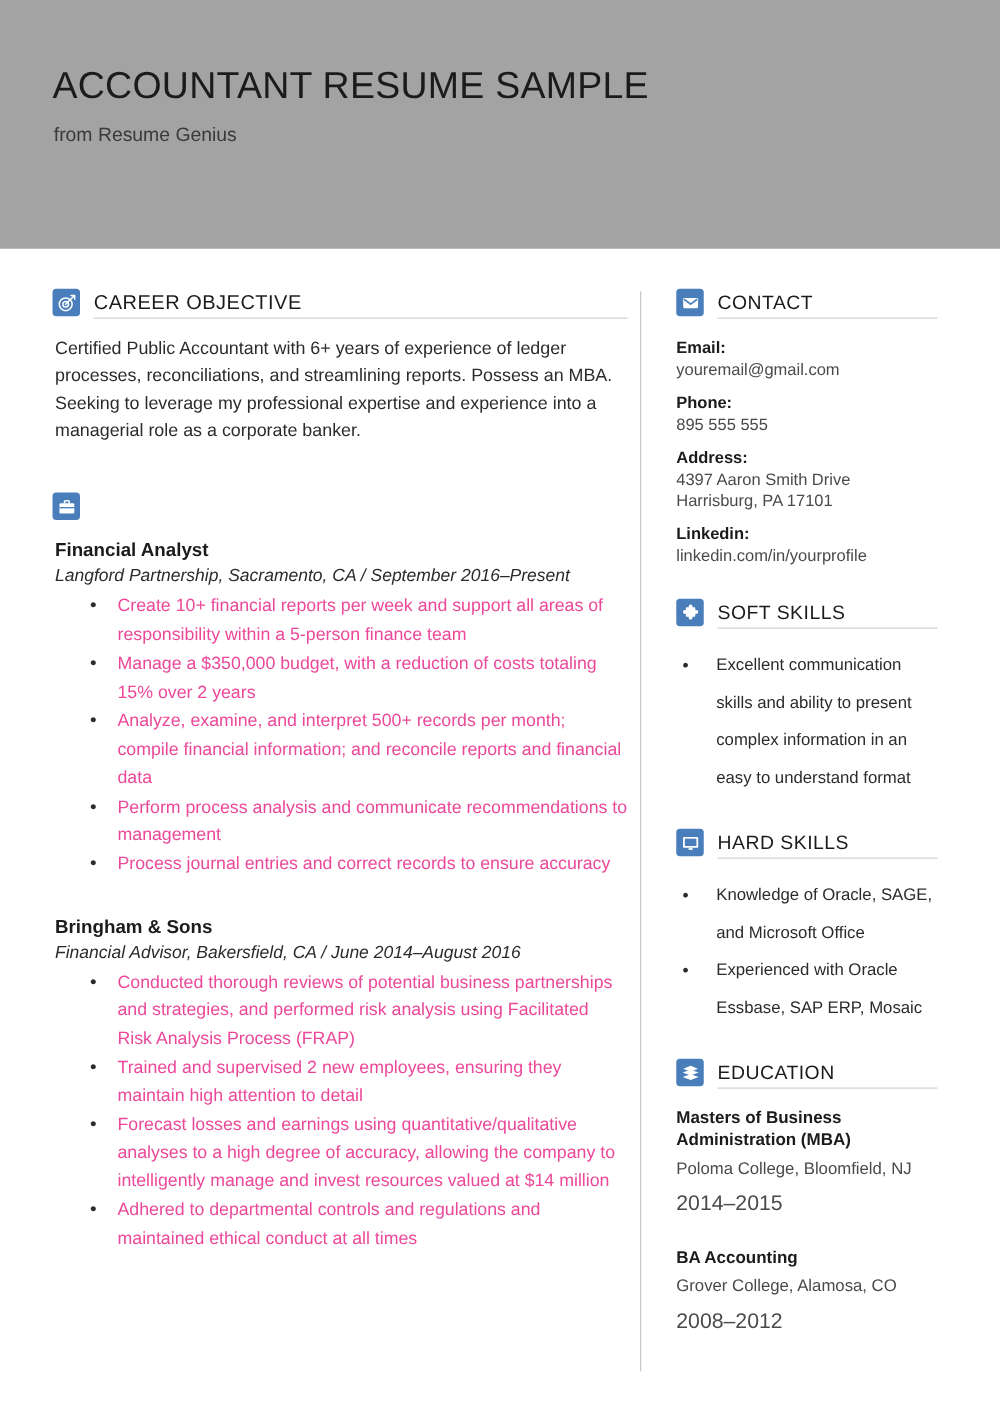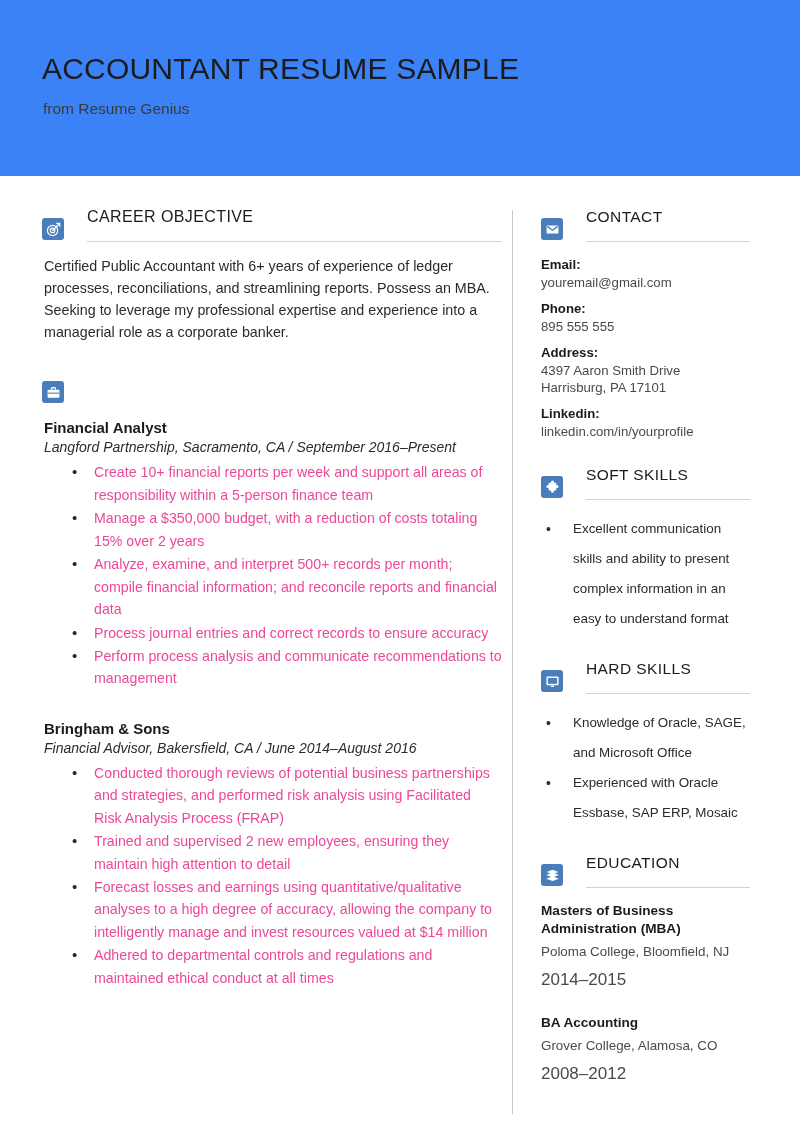--- a/index.html
+++ b/index.html
@@ -11,22 +11,22 @@
     width: 800px;
     height: 1132px;
     font-family: "Liberation Sans", sans-serif;
     color: #231f20;
     overflow: hidden;
     position: relative;
   }
 
   
   .header-band {
-    background: #3b82f6;
-    height: 176px;
+    background: #a3a3a3;
+    height: 199px;
     padding: 0;
     position: relative;
   }
   .header-inner {
     position: absolute;
     left: 42px;
     top: 52px;
   }
   .resume-title {
     font-size: 30px;
@@ -83,23 +83,23 @@
     border-radius: 3px;
     flex: 0 0 auto;
     display: flex;
     align-items: center;
     justify-content: center;
     margin-bottom: 2px;
   }
   .sec-icon svg { display: block; }
   .sec-title-wrap {
     flex: 1 1 auto;
-    margin-left: 23px;
+    margin-left: 11px;
     border-bottom: 1px solid #d2d2d2;
-    padding-bottom: 15px;
+    padding-bottom: 2px;
   }
   .sec-title {
     font-size: 16px;
     letter-spacing: 0.4px;
     color: #1b1b1b;
     font-weight: 400;
     line-height: 1.05;
   }
   .sec-title.right { font-size: 15.5px; }
 
@@ -246,22 +246,22 @@
         </span>
       </div>
 
       <div class="job">
         <div class="job-title">Financial Analyst</div>
         <div class="job-meta">Langford Partnership, Sacramento, CA  /  September 2016–Present</div>
         <ul class="bullets">
           <li>Create 10+ financial reports per week and support all areas of responsibility within a 5-person finance team</li>
           <li>Manage a $350,000 budget, with a reduction of costs totaling 15% over 2 years</li>
           <li>Analyze, examine, and interpret 500+ records per month; compile financial information; and reconcile reports and financial data</li>
+          <li>Perform process analysis and communicate recommendations to management</li>
           <li>Process journal entries and correct records to ensure accuracy</li>
-          <li>Perform process analysis and communicate recommendations to management</li>
         </ul>
       </div>
 
       <div class="job">
         <div class="job-title">Bringham &amp; Sons</div>
         <div class="job-meta">Financial Advisor, Bakersfield, CA  /  June 2014–August 2016</div>
         <ul class="bullets">
           <li>Conducted thorough reviews of potential business partnerships and strategies, and performed risk analysis using Facilitated Risk Analysis Process (FRAP)</li>
           <li>Trained and supervised 2 new employees, ensuring they maintain high attention to detail</li>
           <li>Forecast losses and earnings using quantitative/qualitative analyses to a high degree of accuracy, allowing the company to intelligently manage and invest resources valued at $14 million</li>

